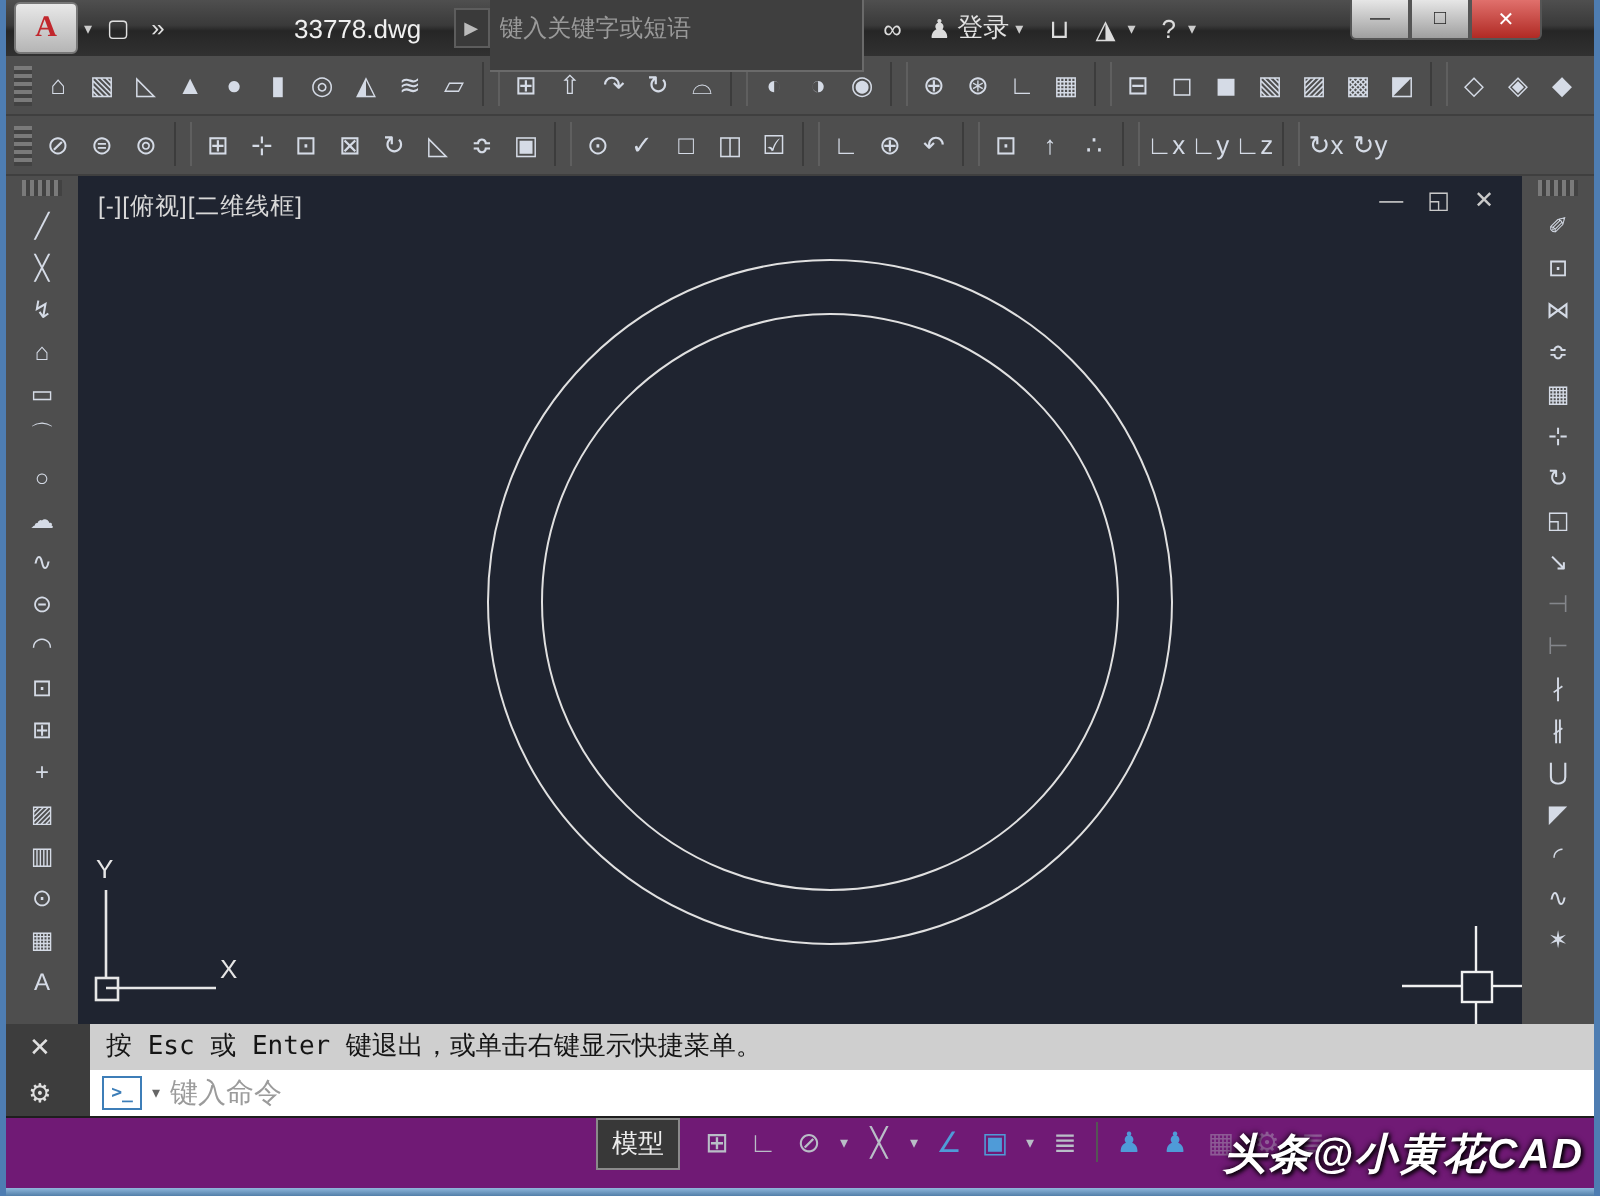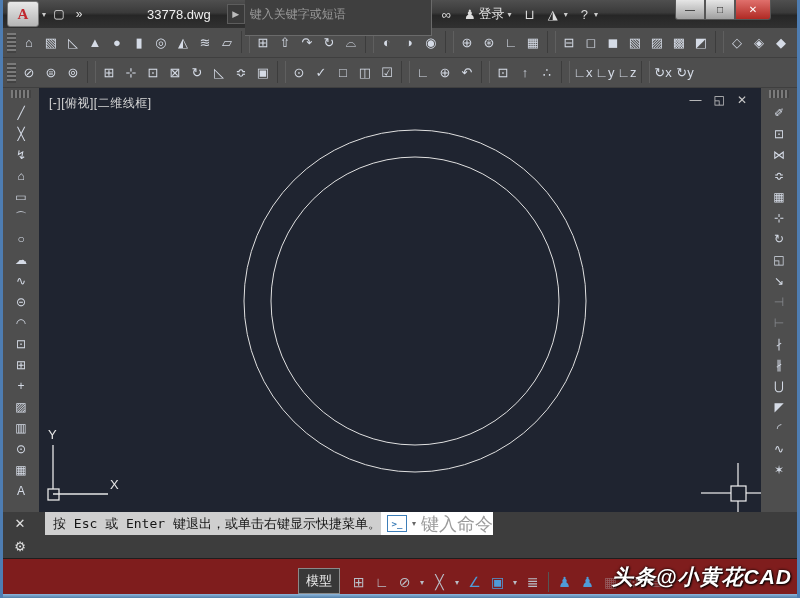--- a/index.html
+++ b/index.html
@@ -45,30 +45,30 @@
              color:#d5dbe6;font-size:12px;}
   .canvas{flex:1;position:relative;background:#1f2430;}
   .vp-label{position:absolute;top:7px;left:10px;color:#d8d8d8;font-size:12px;letter-spacing:.5px;}
   .vp-ctrls{position:absolute;top:5px;right:14px;display:flex;gap:12px;color:#c9c9c9;font-size:12px;}
   .vp-ctrls span{cursor:default;}
   svg.geom{position:absolute;inset:0;}
   
   .cmdarea{height:46px;display:flex;background:#3d3d3d;}
   .cmdrail{width:34px;display:flex;flex-direction:column;align-items:center;justify-content:space-around;background:#3d3d3d;}
   .cmdrail span{color:#e0e0e0;font-size:13px;}
-  .cmdlines{flex:1;display:flex;flex-direction:row;padding-left:8px;}
+  .cmdlines{flex:1;display:flex;flex-direction:column;padding-left:8px;}
   .cmdhist{height:23px;background:#cfcfcf;color:#151515;font-family:"DejaVu Sans Mono",monospace;
            font-size:13px;line-height:23px;padding-left:8px;white-space:nowrap;overflow:hidden;}
   .cmdinput{height:23px;background:#ffffff;display:flex;align-items:center;padding-left:6px;gap:5px;}
   .prompt-chip{width:18px;height:15px;border:1px solid #3d7eb8;color:#3d7eb8;font-size:9px;font-weight:bold;
                display:flex;align-items:center;justify-content:center;font-family:"DejaVu Sans Mono",monospace;}
   .prompt-caret{font-size:8px;color:#666;}
-  .cmd-placeholder{color:#9b9b9b;font-size:18px;}
-  
-  .statusbar{position:relative;height:36px;background:#7f1d1d;display:flex;align-items:flex-end;
+  .cmd-placeholder{color:#9b9b9b;font-size:14px;}
+  
+  .statusbar{position:relative;height:36px;background:#701a75;display:flex;align-items:flex-start;
              padding-left:295px;box-sizing:border-box;border-top:1px solid #1e1e1e;}
   .model-btn{border:1px solid #8a8a8a;color:#ececec;font-size:13px;padding:3px 7px;margin-right:7px;background:#383838;}
   .sb-icon{width:23px;height:24px;display:flex;align-items:center;justify-content:center;
            color:#b9bec7;font-size:14px;}
   .sb-sep{width:1px;height:20px;background:#555;margin:0 4px;}
   .watermark{position:absolute;right:5px;top:50%;transform:translateY(-50%);
              color:#fff;font-size:21px;font-weight:bold;white-space:nowrap;
              text-shadow:0 0 3px #000,1px 1px 2px #000;letter-spacing:1px;font-style:italic;}
   .bottomstrip{height:6px;background:linear-gradient(#8fb8dc,#33628f);}
 </style>

